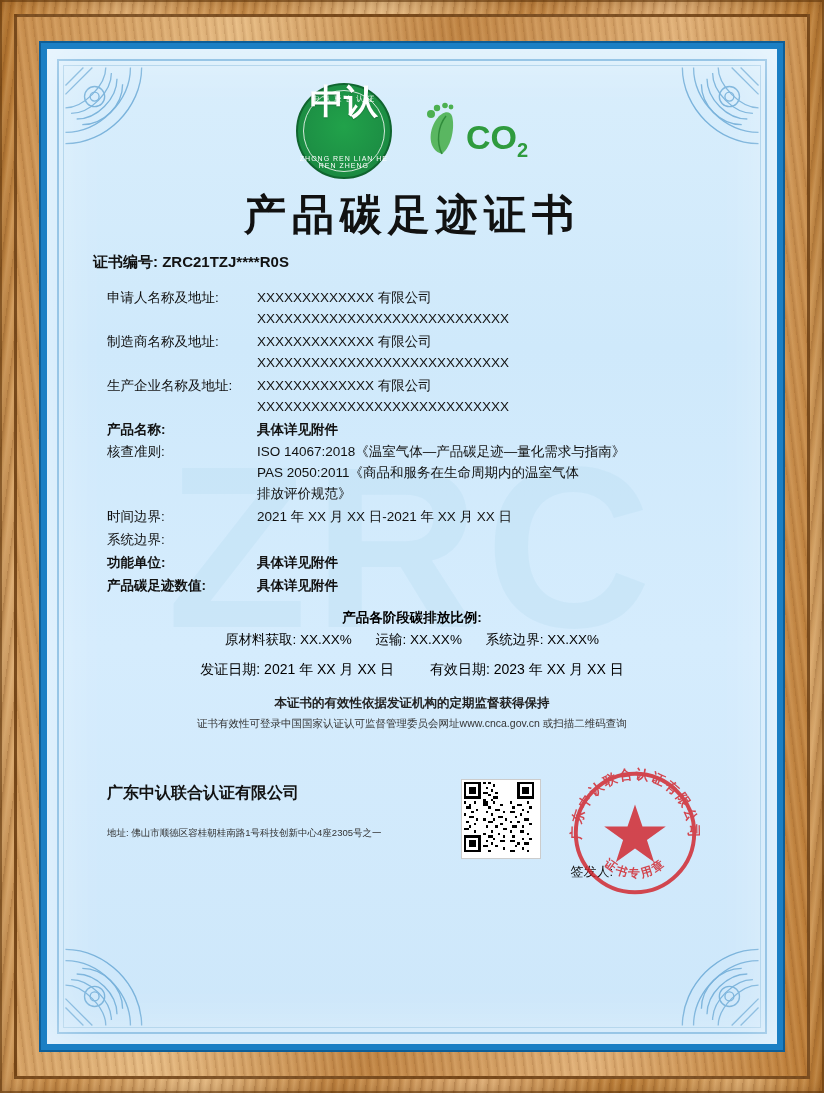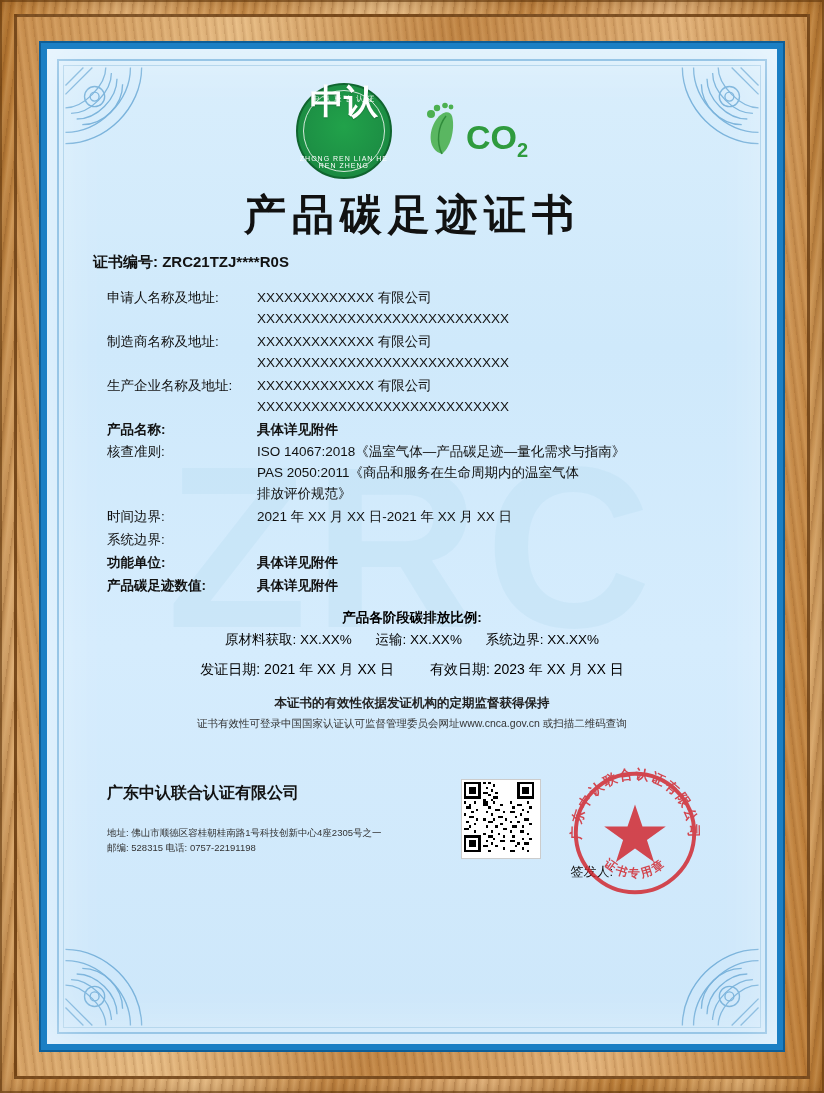--- a/index.html
+++ b/index.html
@@ -471,21 +471,20 @@
                   <rect x="24" y="27" width="1" height="1"></rect>
               <rect x="19" y="28" width="2" height="1"></rect>
                   <rect x="26" y="28" width="1" height="1"></rect>
             </g>
           </svg>
         </div>
 
         <div class="org">广东中认联合认证有限公司</div>
         <div class="addr">
           <div>地址: 佛山市顺德区容桂朝桂南路1号科技创新中心4座2305号之一</div>
-          <div>邮编: 528315      电话: 0757-22191198</div>
         </div>
 
         <div class="signer">签发人:</div>
 
         <div class="redseal">
           <svg viewBox="0 0 150 150">
             <defs>
               <path id="arcTop" d="M 20 75 A 55 55 0 0 1 130 75"></path>
               <path id="arcBot" d="M 30 75 A 45 45 0 0 0 120 75"></path>
             </defs>

